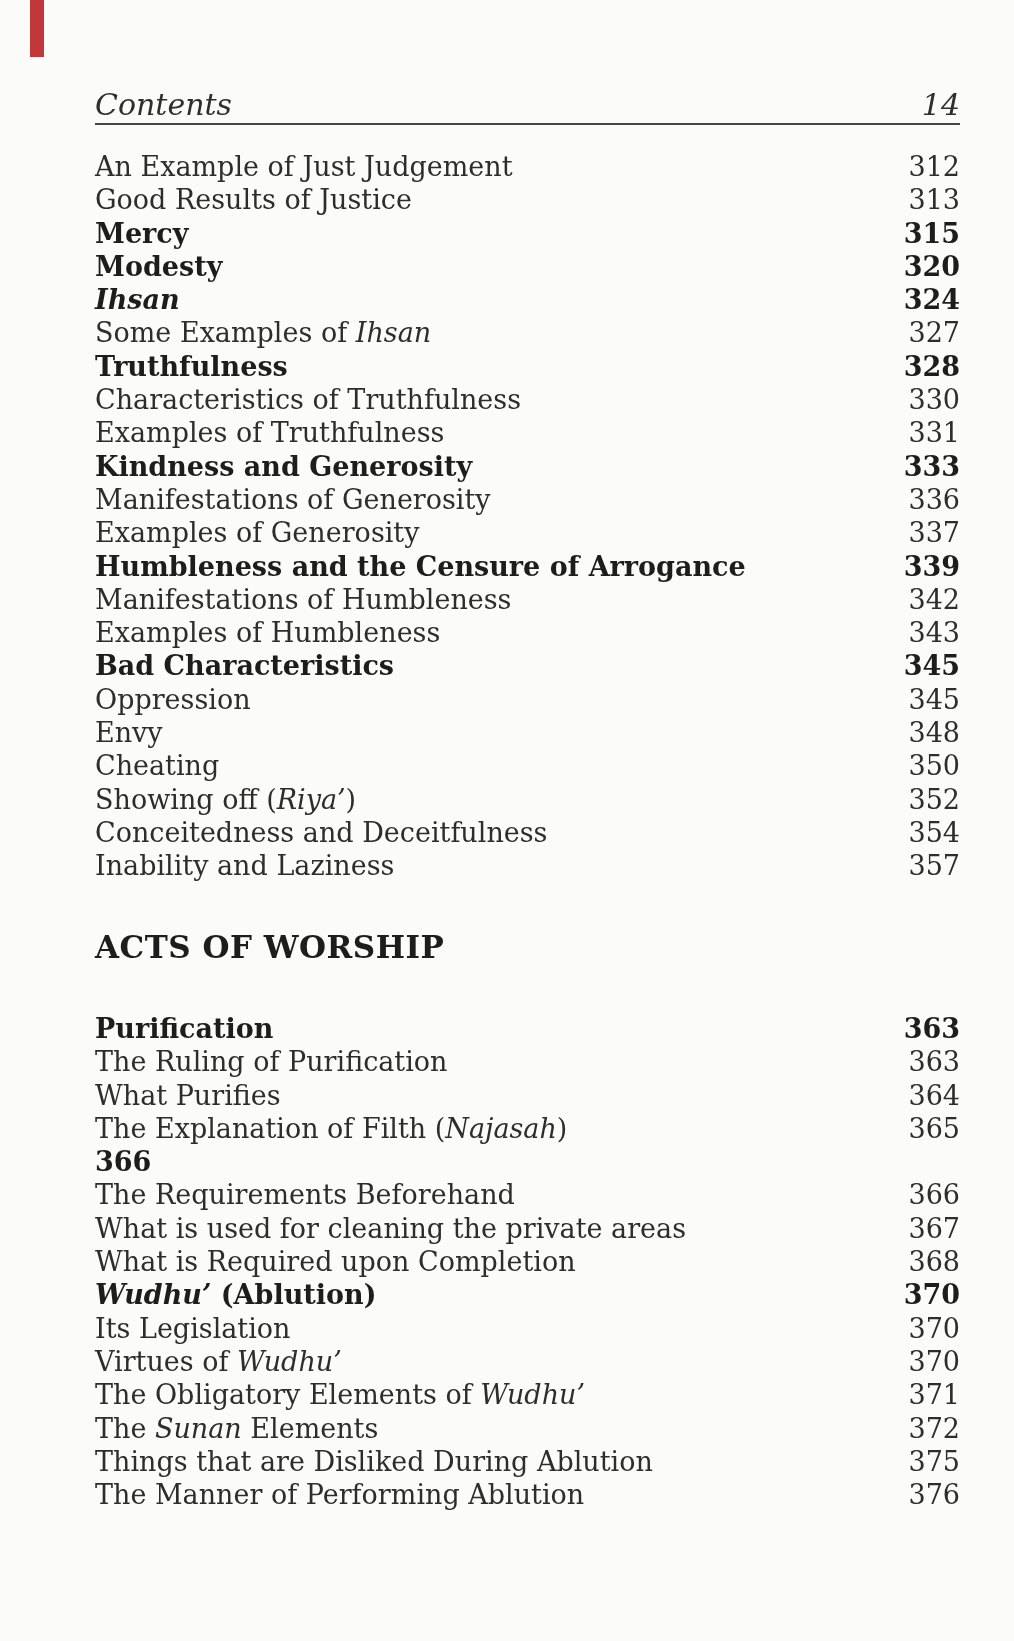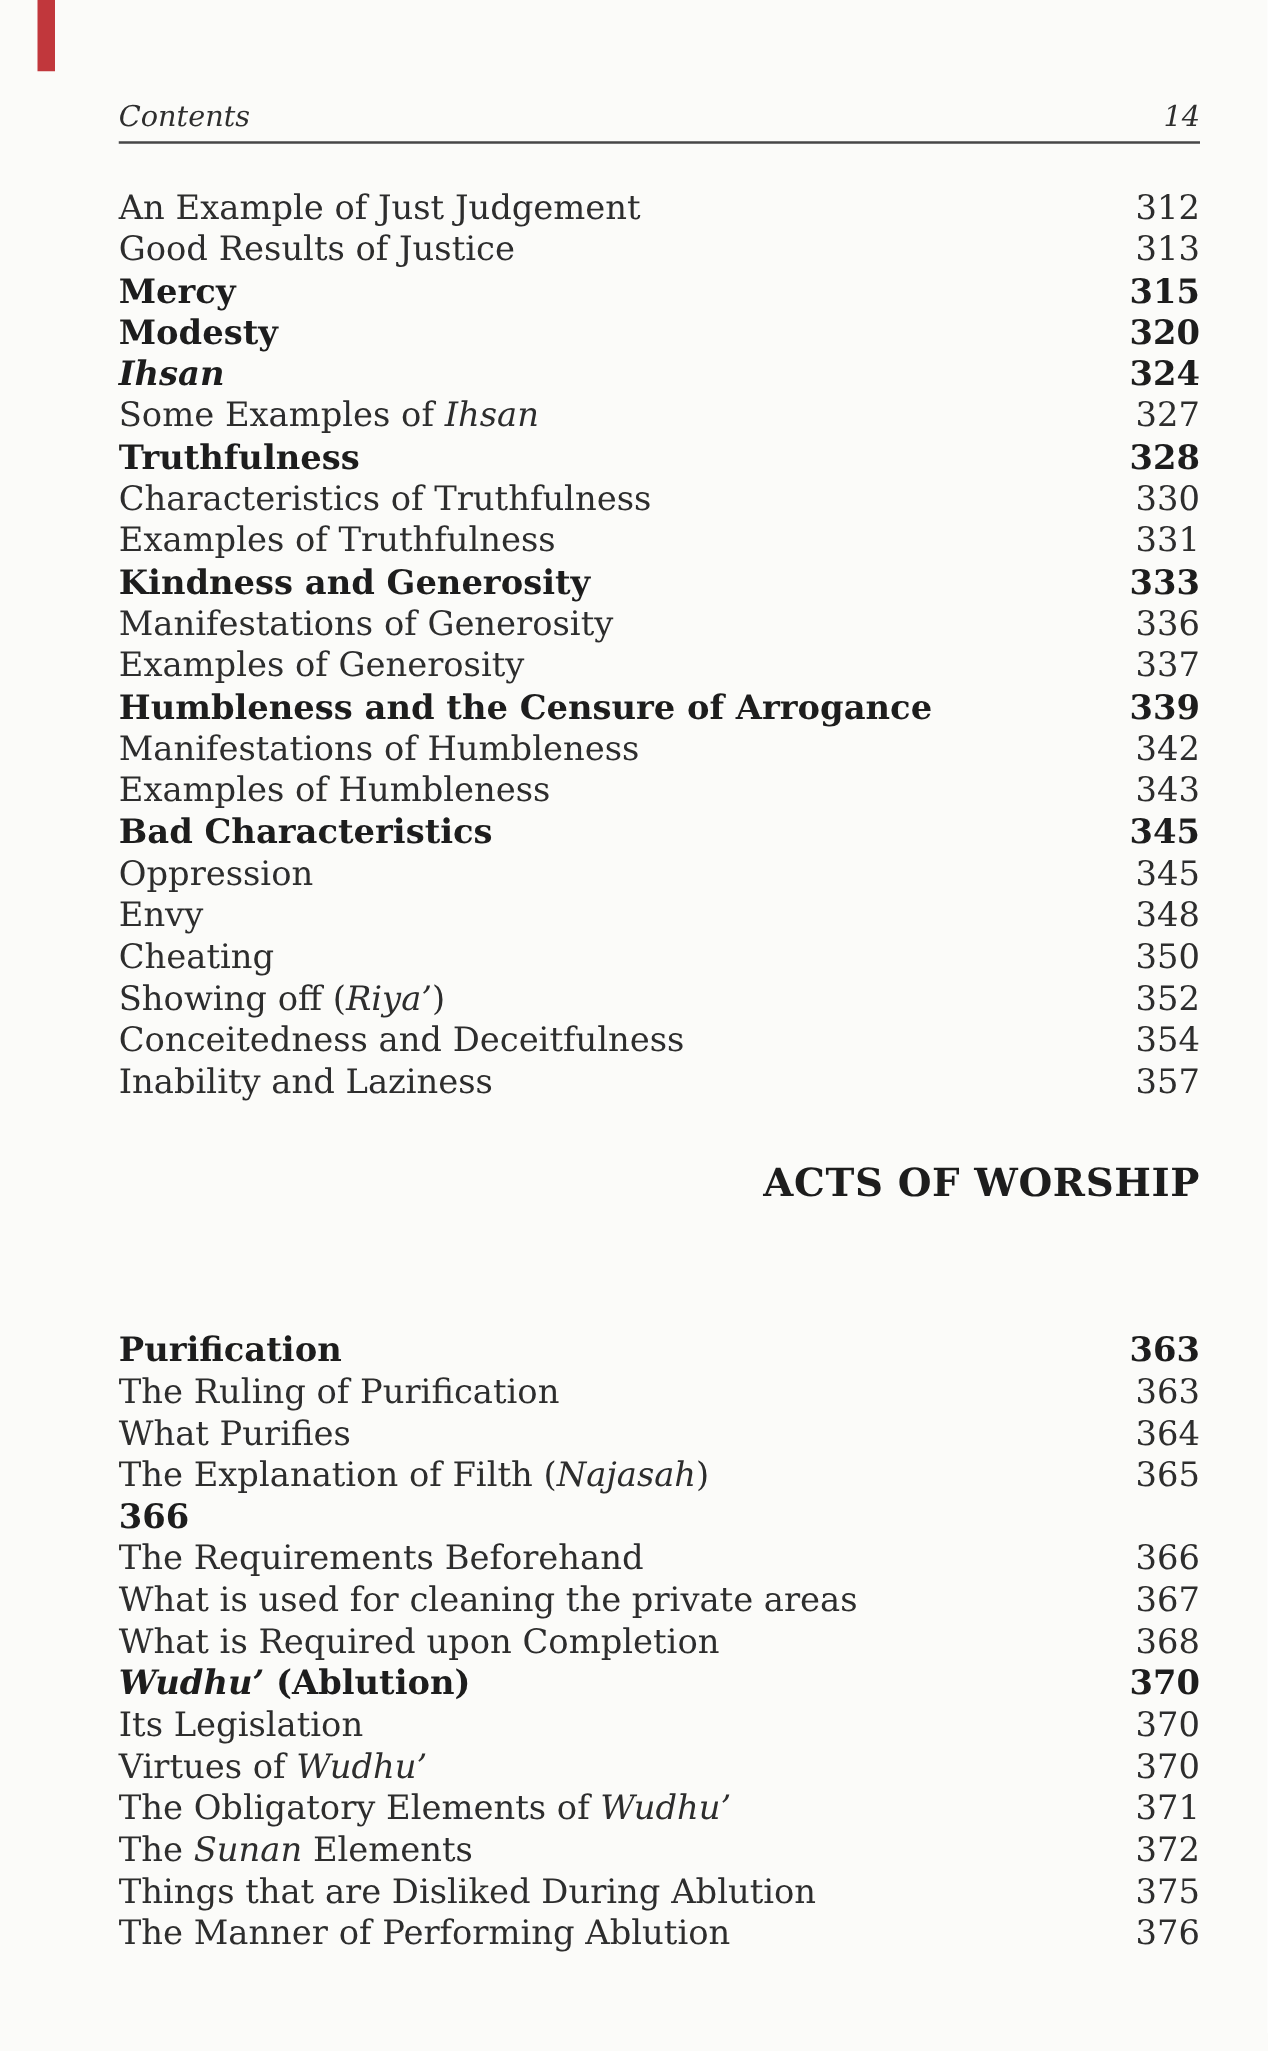--- a/index.html
+++ b/index.html
@@ -22,54 +22,54 @@
     top: 0;
     width: 14px;
     height: 57px;
   }
   .content-col {
     position: absolute;
     left: 95px;
     width: 865px;
   }
   .page-header {
-    top: 79px;
+    top: 89px;
     display: flex;
     justify-content: space-between;
     align-items: flex-end;
     font-style: italic;
-    font-size: 23px;
+    font-size: 30px;
     line-height: 31px;
     padding-bottom: 3px;
     border-bottom: 2px solid #474747;
     color: #2e2e2e;
   }
   .toc-list {
     display: block;
   }
   .toc-list-1 { top: 150px; }
-  .toc-list-2 { top: 1064px; }
+  .toc-list-2 { top: 1012px; }
   .toc-row {
     display: flex;
     justify-content: space-between;
     align-items: baseline;
     height: 33.3px;
     font-size: 27px;
     line-height: 33.3px;
     white-space: nowrap;
   }
   .toc-row.bold {
     font-weight: bold;
     color: #1d1d1d;
   }
   .toc-title { text-align: center; }
   .toc-page  { text-align: left; }
   .section-heading {
     top: 929px;
-    text-align: right;
+    text-align: left;
     font-size: 31px;
     font-weight: bold;
     letter-spacing: 0.5px;
     color: #1d1d1d;
   }
 </style>
 </head>
 <body>
 
 <div class="page" style="background: rgb(251, 251, 249);">

